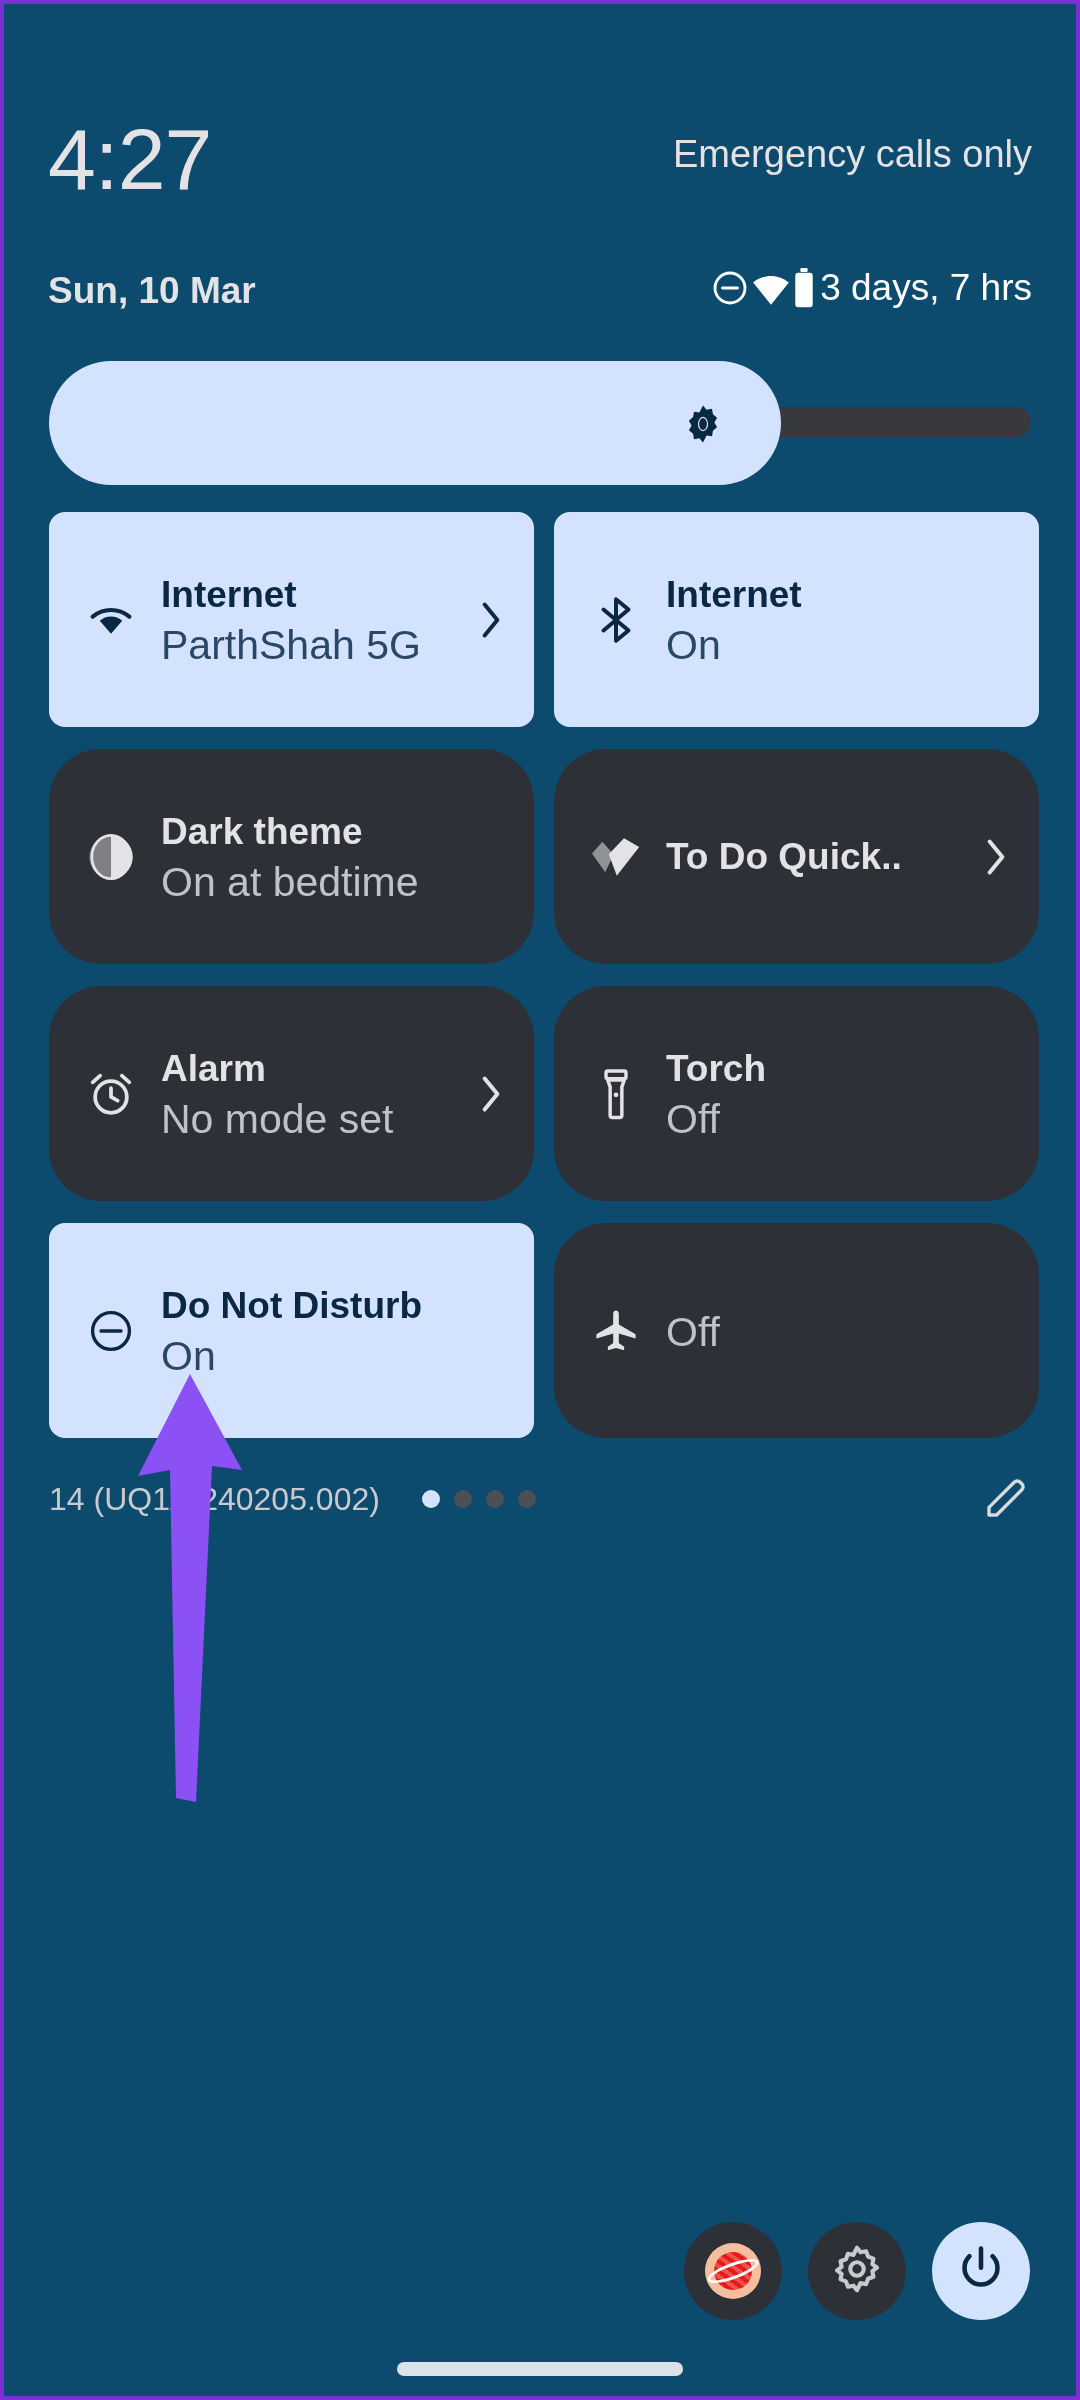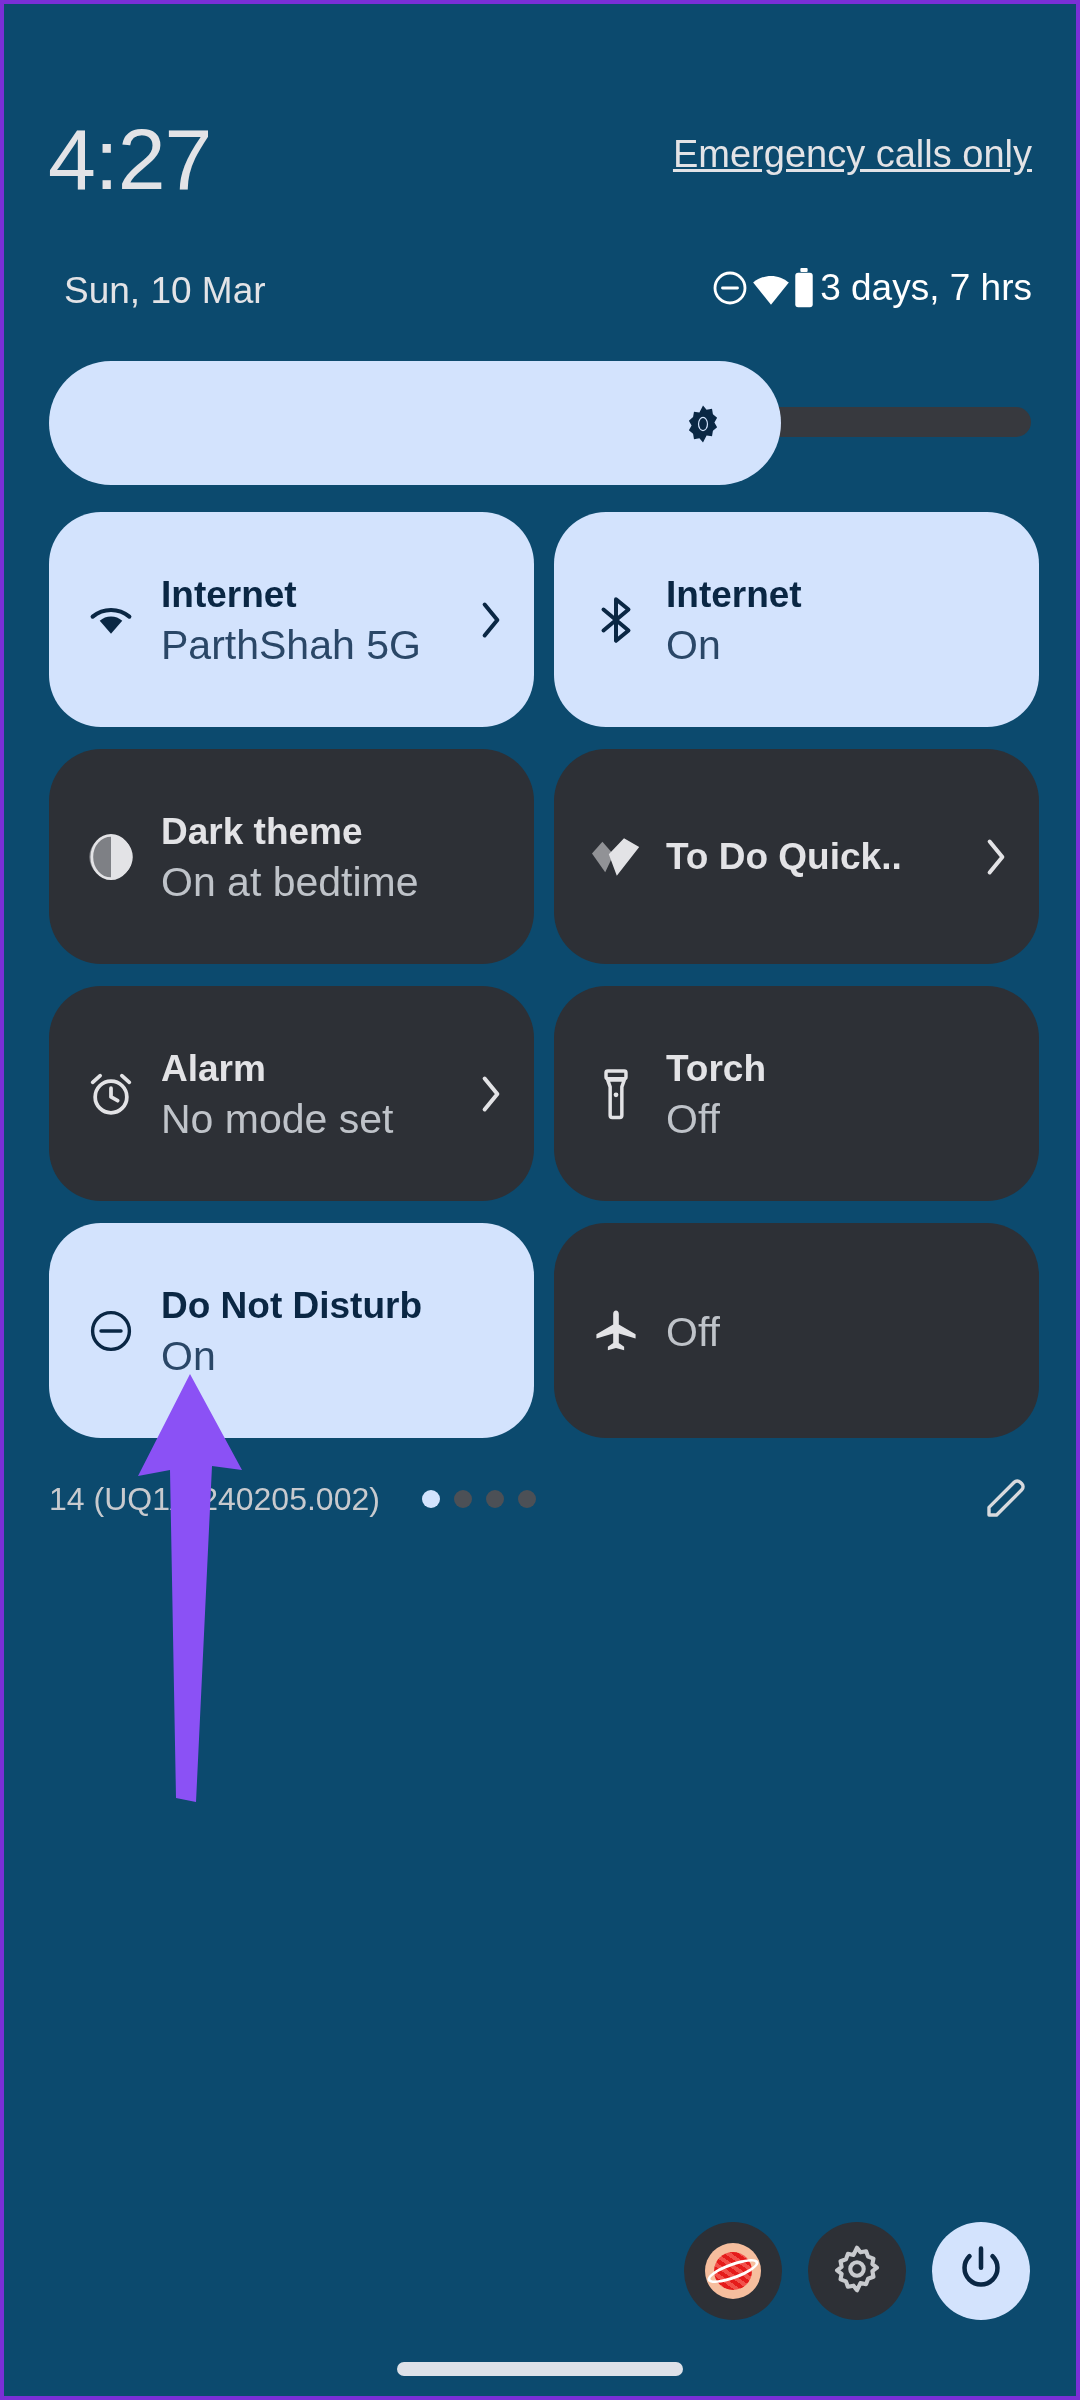--- a/index.html
+++ b/index.html
@@ -47,31 +47,30 @@
 
   .carrier {
     position: absolute;
     right: 44px;
     top: 18px;
     font-size: 38px;
     line-height: 44px;
     color: #E3E3E6;
     font-weight: 400;
     white-space: nowrap;
-    text-decoration: underline;
   }
 
   .date {
     position: absolute;
-    left: 60px;
+    left: 44px;
     top: 155px;
     font-size: 37px;
     line-height: 44px;
     color: #E3E3E6;
-    font-weight: 400;
+    font-weight: 700;
   }
 
   .status-icons {
     position: absolute;
     right: 44px;
     top: 152px;
     display: flex;
     align-items: center;
     color: #FFFFFF;
     font-size: 37px;
@@ -135,20 +134,21 @@
     display: flex;
     align-items: center;
     padding-left: 34px;
     padding-right: 28px;
     background: #2D3036;
     color: #E3E3E6;
   }
   .tile.active {
     background: #D3E3FD;
     color: #0A2744;
+    border-radius: 16px;
   }
 
   .tile-icon {
     flex: 0 0 auto;
     width: 56px;
     height: 56px;
     display: flex;
     align-items: center;
     justify-content: center;
     margin-right: 22px;

